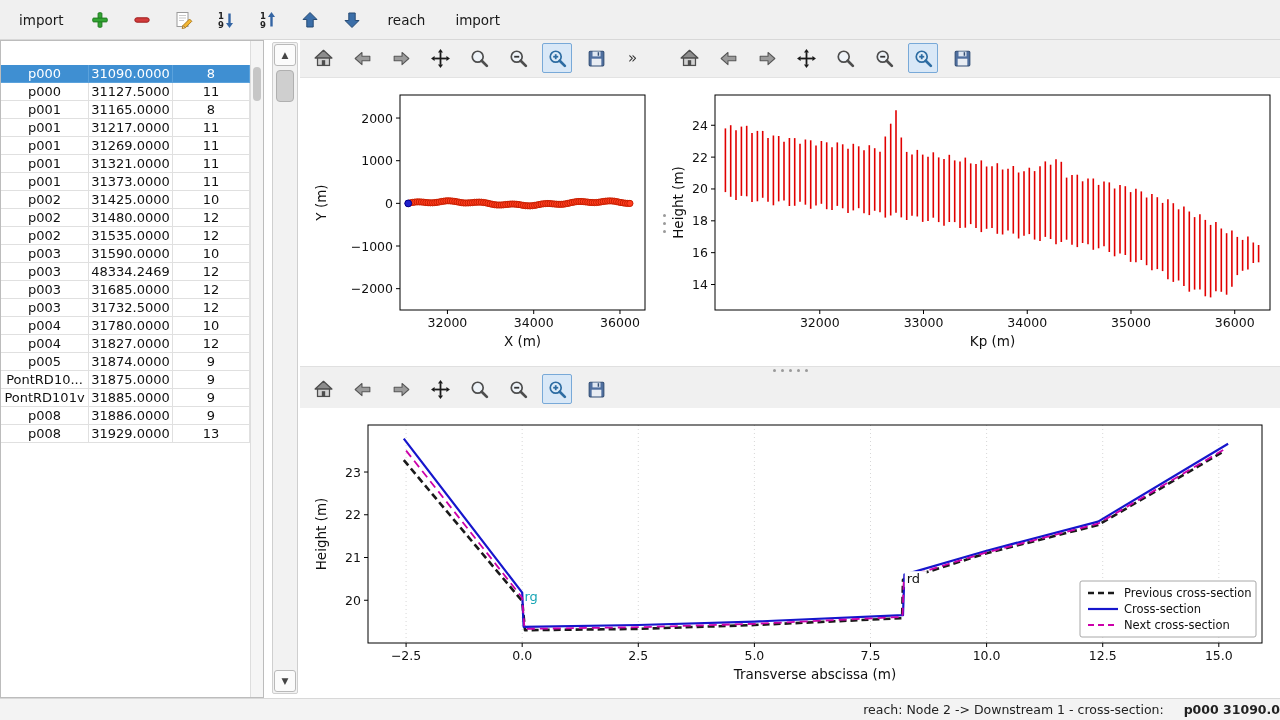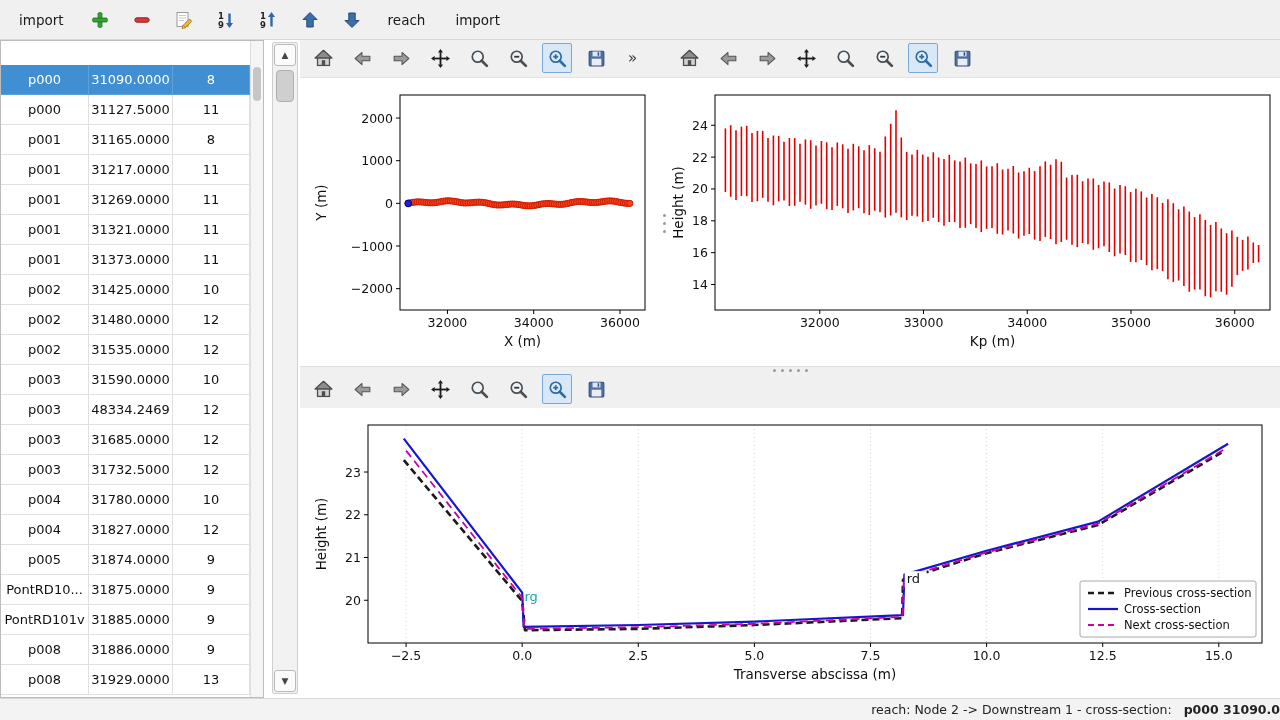--- a/index.html
+++ b/index.html
@@ -10,21 +10,21 @@
 .tb-label{font-size:13.5px;color:#1a1a1a;padding:4px 7px;cursor:default}
 .tb-icon-btn{width:26px;height:26px;display:flex;align-items:center;justify-content:center}
 .tb-icon-btn svg{width:20px;height:20px}
 
 .left-panel{position:absolute;left:0;top:40px;width:300px;height:658px;background:#fff}
 .table-widget{position:absolute;left:0;top:0;width:264px;height:658px;border:1px solid #bcbcbc;background:#fff}
 .thead{display:grid;grid-template-columns:88px 84px 77px 1fr;height:24px;background:#f4f4f4;border-bottom:1px solid #c9c9c9;font-weight:bold}
 .hcell{display:flex;align-items:center;justify-content:center;border-right:1px solid #d6d6d6;font-size:13px}
 .hcell:last-child{border-right:none}
 .tbody{position:absolute;left:0;top:24px;width:249px;height:632px;overflow:hidden}
-.trow{display:grid;grid-template-columns:88px 84px 77px;height:30px}
+.trow{display:grid;grid-template-columns:88px 84px 77px;height:18px}
 .tcell{display:flex;align-items:center;justify-content:center;border-right:1px solid #e0e0e0;border-bottom:1px solid #e0e0e0;font-size:13px;white-space:nowrap;overflow:hidden}
 .trow.selected .tcell{background:#3f8fd2;color:#fff;border-right-color:#5ba2dc;border-bottom-color:#5ba2dc}
 .inner-scroll{position:absolute;right:0;top:0;width:13px;height:656px;background:#f5f5f5;border-left:1px solid #ddd}
 .inner-thumb{position:absolute;left:2px;top:26px;width:8px;height:34px;background:#c6c6c6;border-radius:4px}
 .outer-scroll{position:absolute;left:272px;top:2px;width:26px;height:652px;background:#f2f2f2;border:1px solid #cfcfcf;border-radius:2px}
 .scroll-btn{position:absolute;left:1px;width:22px;height:22px;background:#fbfbfb;border:1px solid #b9b9b9;border-radius:3px;display:flex;align-items:center;justify-content:center;font-size:9px;color:#444}
 .scroll-btn.up{top:1px}.scroll-btn.down{bottom:1px}
 .outer-thumb{position:absolute;left:3px;top:27px;width:18px;height:32px;background:#cfcfcf;border:1px solid #b0b0b0;border-radius:4px}
 
 .plot-area{position:absolute;left:300px;top:40px;width:980px;height:658px;background:#fff}
@@ -41,21 +41,21 @@
 .overflow-chevron{font-size:15px;color:#333;margin-left:8px;cursor:default}
 svg.chart{position:absolute;background:#fff;font-family:"DejaVu Sans",sans-serif}
 #chart-xy{left:0;top:40px}
 #chart-profile{left:368px;top:40px}
 #chart-cross{left:0;top:370px}
 .hsplit-dots{position:absolute;left:0;top:326px;width:980px;height:9px;display:flex;align-items:center;justify-content:center;gap:5px}
 .hsplit-dots i,.vsplit i{width:3px;height:3px;border-radius:50%;background:#9a9a9a;display:block}
 .vsplit{position:absolute;left:360px;top:40px;width:8px;height:286px;display:flex;flex-direction:column;align-items:center;justify-content:center;gap:5px}
 
 .status-bar{position:absolute;left:0;top:698px;width:1280px;height:22px;background:#f3f3f3;border-top:1px solid #d8d8d8;display:flex;align-items:center;justify-content:flex-end;padding-right:0;font-size:12.5px;color:#222}
-.status-bar b{margin-left:12px}
+.status-bar b{margin-left:20px}
 </style>
 </head>
 <body>
 
 <div class="top-toolbar">
   <span class="tb-label">import</span>
   <span class="tb-icon-btn">
     <svg viewBox="0 0 20 20">
         <rect x="8.1" y="2.8" width="3.8" height="14.4" rx="0.8" fill="#33a533" stroke="#1f7a1f"></rect>
         <rect x="2.8" y="8.1" width="14.4" height="3.8" rx="0.8" fill="#33a533" stroke="#1f7a1f"></rect>

